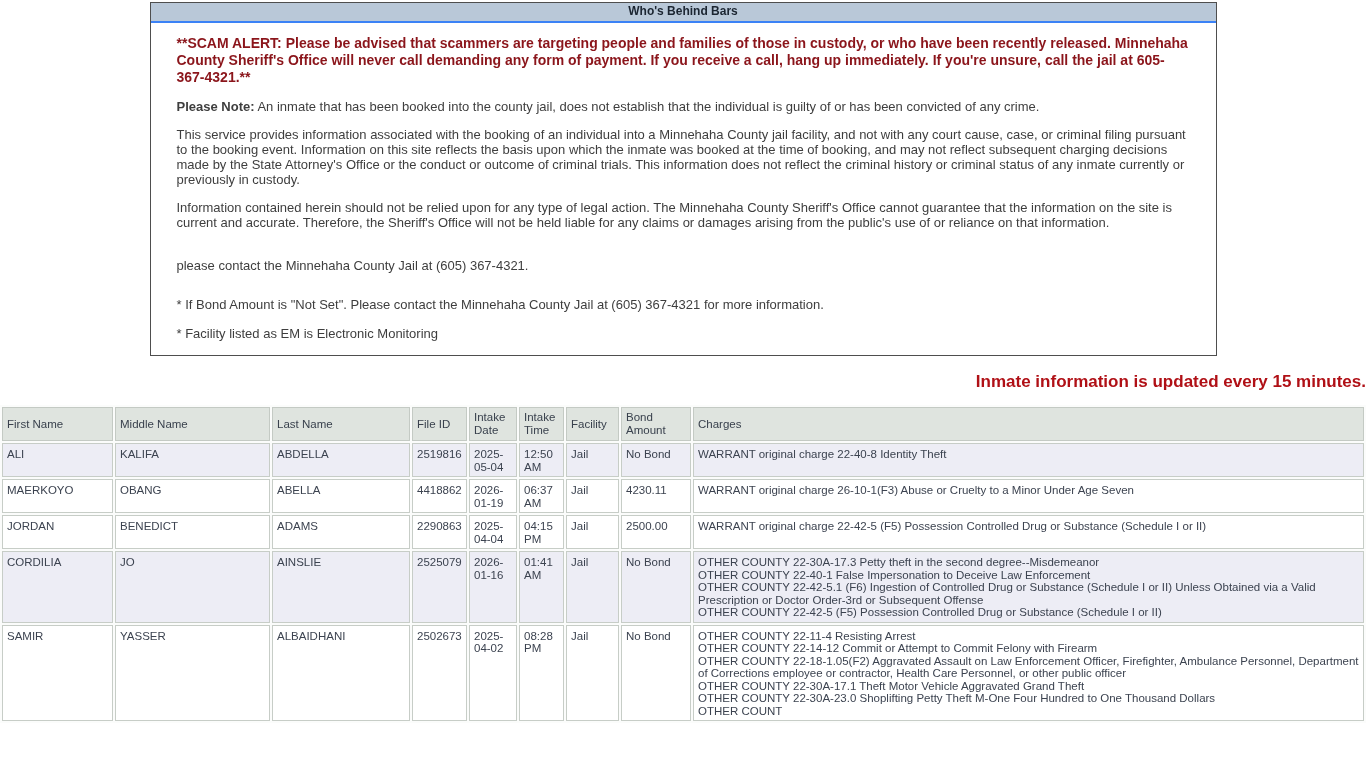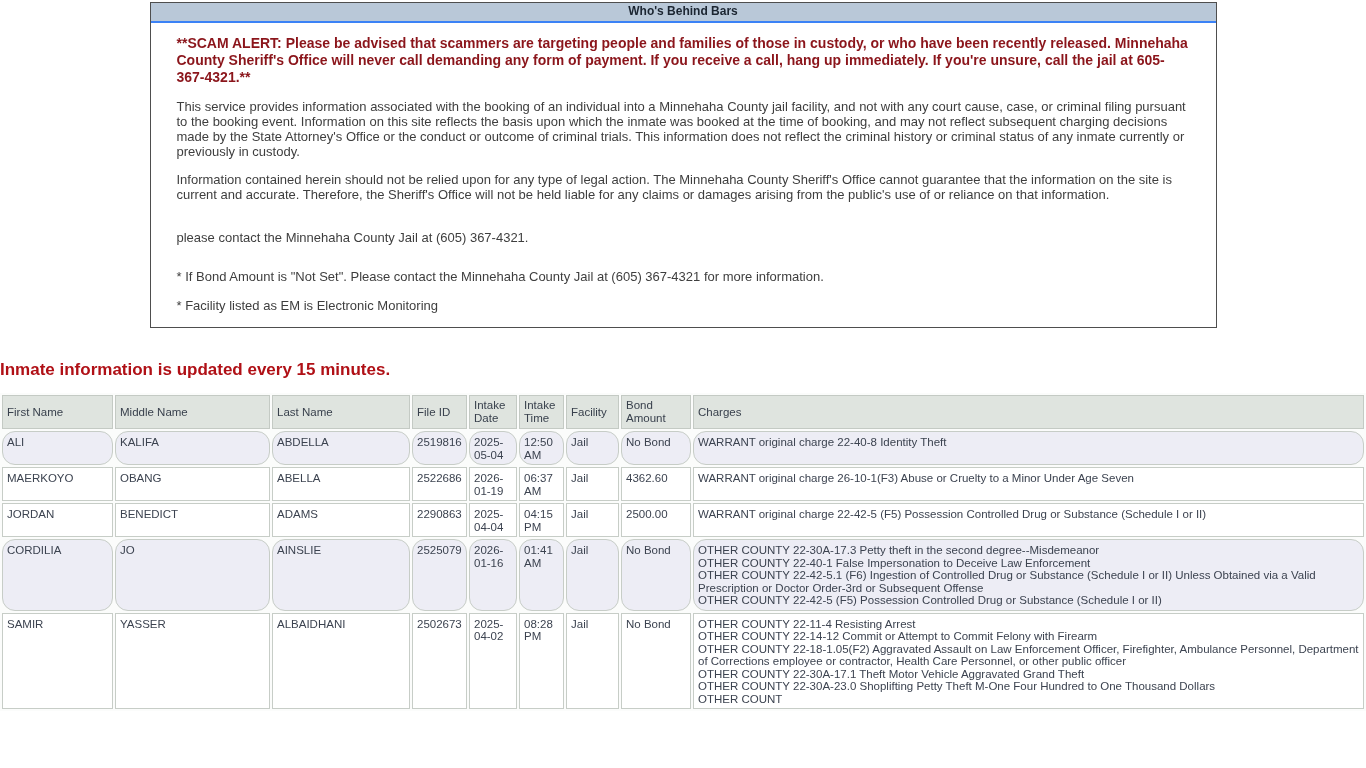--- a/index.html
+++ b/index.html
@@ -43,22 +43,22 @@
     font-size: 14px;
     line-height: 17px;
     margin: 0 0 14px;
   }
   .contact-p { margin-bottom: 24px !important; }
   .note { margin-bottom: 14px !important; }
   .note:last-child { margin-bottom: 0 !important; }
 
   
   .update-notice {
-    margin-top: 32px;
-    text-align: left;
+    margin-top: 16px;
+    text-align: right;
     color: #b01016;
     font-weight: bold;
     font-size: 17px;
     line-height: 20px;
   }
 
   
   table.inmate-table {
     margin-top: 13px;
     width: 1366px;
@@ -82,32 +82,33 @@
   .inmate-table td {
     vertical-align: top;
     padding: 4px 3px 3px 4px;
     font-size: 11.5px;
     line-height: 12.5px;
     color: #3c4350;
     background: #ffffff;
     border: 1px solid #c7cdc7;
     overflow: hidden;
   }
-  .inmate-table tr.odd td { background: #ededf5; border-radius: 13px; }
+  .inmate-table tr.odd td { background: #ededf5; }
   .charge-line { margin: 0; }
 </style>
 </head>
 <body>
 
 <div class="page">
 
   <div class="disclaimer-box">
     <div class="title-bar">Who's Behind Bars</div>
     <div class="box-content">
       <p class="scam-alert">**SCAM ALERT: Please be advised that scammers are targeting people and families of those in custody, or who have been recently released. Minnehaha County Sheriff's Office will never call demanding any form of payment. If you receive a call, hang up immediately. If you're unsure, call the jail at 605-367-4321.**</p>
+      <p><b>Please Note:</b> <span>An inmate that has been booked into the county jail, does not establish that the individual is guilty of or has been convicted of any crime.</span></p>
       <p>This service provides information associated with the booking of an individual into a Minnehaha County jail facility, and not with any court cause, case, or criminal filing pursuant to the booking event. Information on this site reflects the basis upon which the inmate was booked at the time of booking, and may not reflect subsequent charging decisions made by the State Attorney's Office or the conduct or outcome of criminal trials. This information does not reflect the criminal history or criminal status of any inmate currently or previously in custody.</p>
       <p>Information contained herein should not be relied upon for any type of legal action. The Minnehaha County Sheriff's Office cannot guarantee that the information on the site is current and accurate. Therefore, the Sheriff's Office will not be held liable for any claims or damages arising from the public's use of or reliance on that information.</p>
       <p class="contact-p"><br><span>please contact the Minnehaha County Jail at (605) 367-4321.</span></p>
       <p class="note">* If Bond Amount is "Not Set". Please contact the Minnehaha County Jail at (605) 367-4321 for more information.</p>
       <p class="note">* Facility listed as EM is Electronic Monitoring</p>
     </div>
   </div>
 
   <div class="update-notice">Inmate information is updated every 15 minutes.</div>
 
@@ -147,25 +148,25 @@
           <td>Jail</td>
           <td>No Bond</td>
           <td>
             <div class="charge-line">WARRANT original charge 22-40-8 Identity Theft</div>
           </td>
         </tr>
         <tr class="even">
           <td>MAERKOYO</td>
           <td>OBANG</td>
           <td>ABELLA</td>
-          <td>2522686</td>
+          <td>4418862</td>
           <td>2026-01-19</td>
           <td>06:37 AM</td>
           <td>Jail</td>
-          <td>4362.60</td>
+          <td>4230.11</td>
           <td>
             <div class="charge-line">WARRANT original charge 26-10-1(F3) Abuse or Cruelty to a Minor Under Age Seven</div>
           </td>
         </tr>
         <tr class="even">
           <td>JORDAN</td>
           <td>BENEDICT</td>
           <td>ADAMS</td>
           <td>2290863</td>
           <td>2025-04-04</td>

